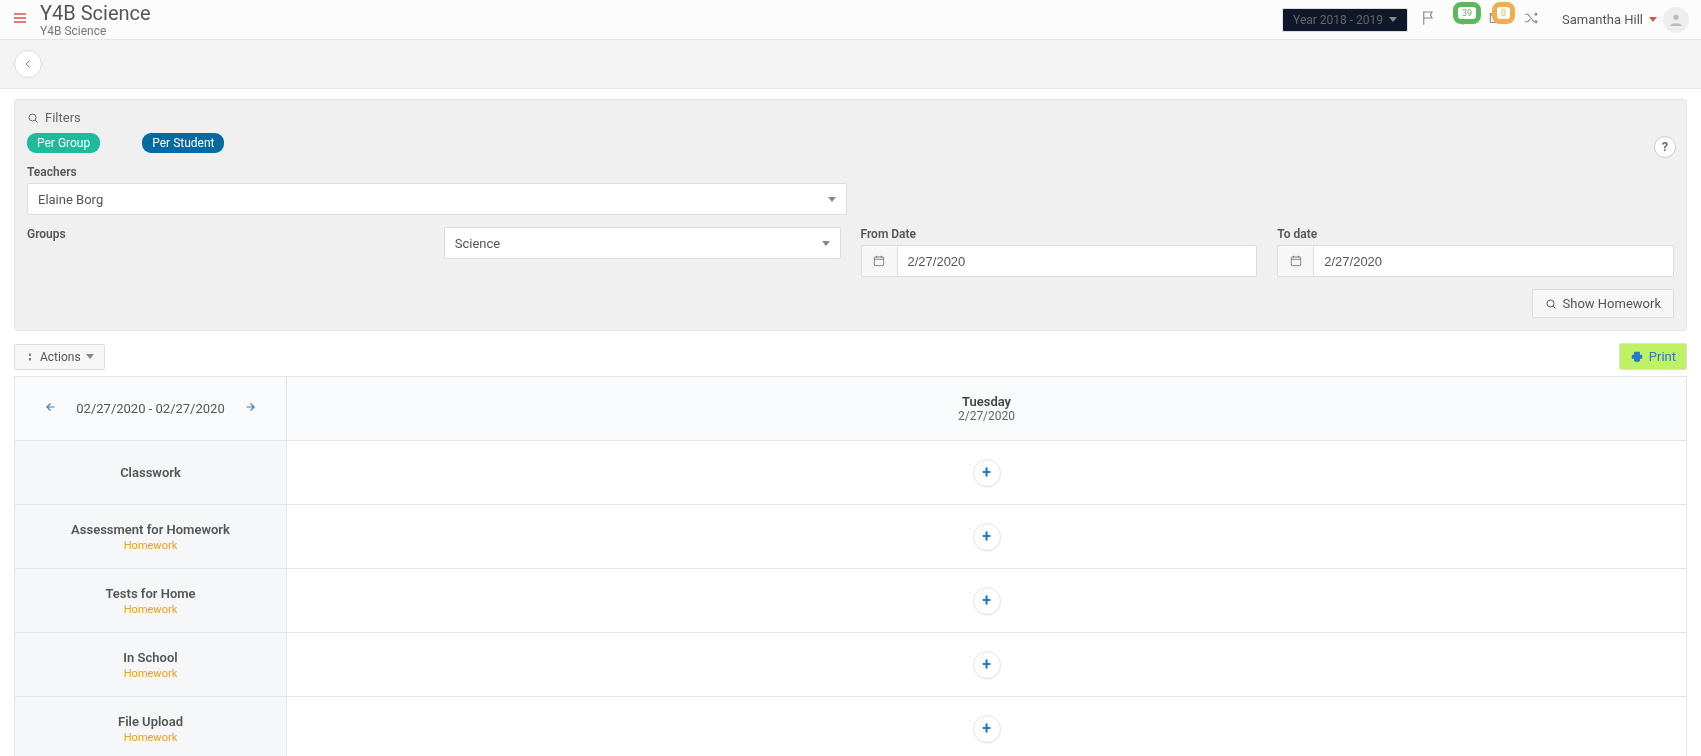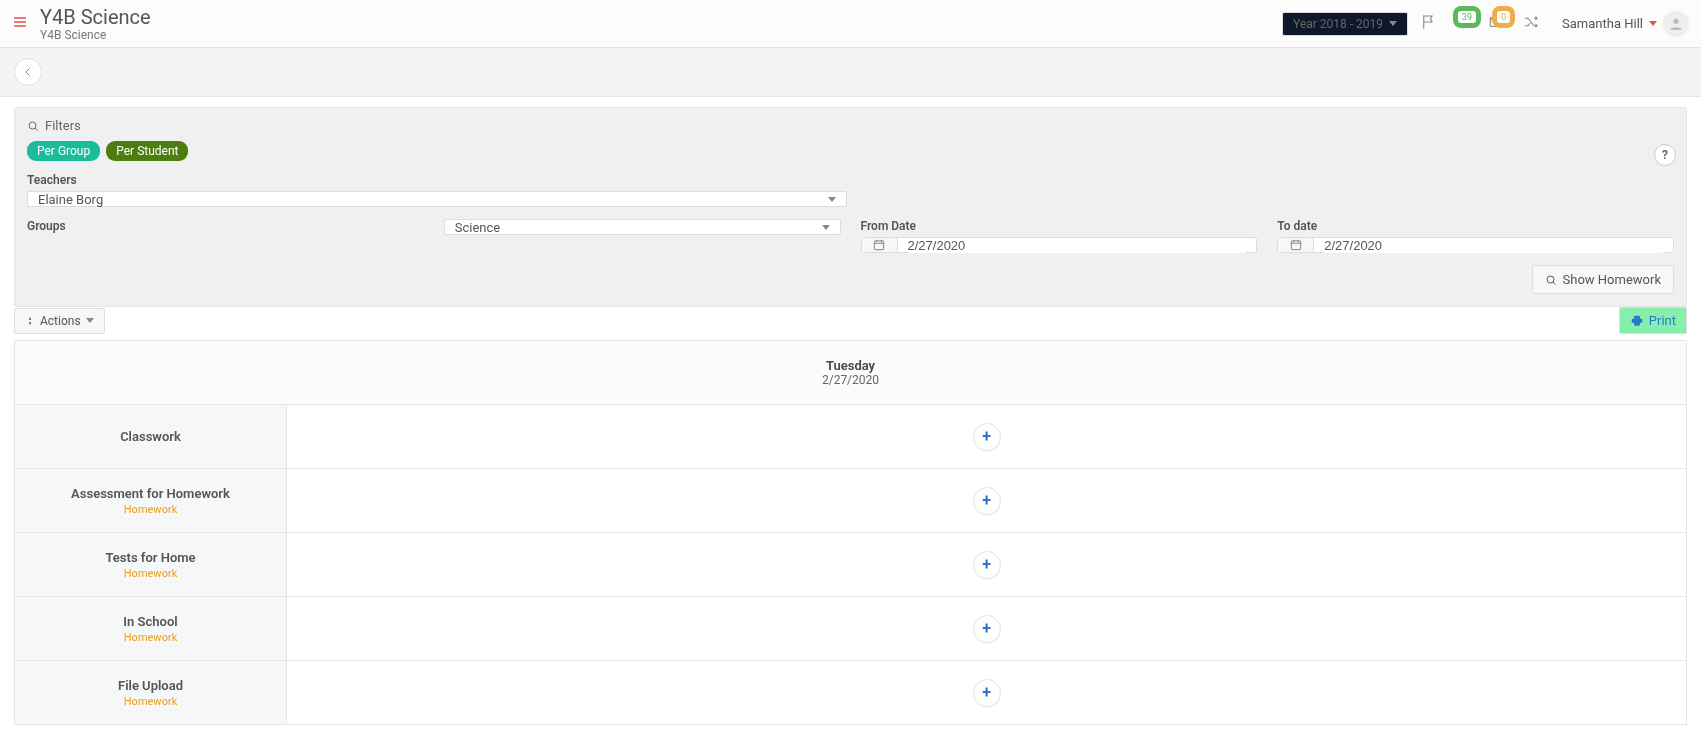--- a/index.html
+++ b/index.html
@@ -8,21 +8,21 @@
     font-size: 13px;
     color: #555;
     background: #fff;
     width: 1701px;
   }
 
   
   .top-header {
     display: flex;
     align-items: center;
-    height: 48px;
+    height: 40px;
     border-bottom: 1px solid #e5e5e5;
     padding: 0 12px;
     background: #fcfcfd;
   }
   .hamburger {
     color: #d9534f;
     font-size: 18px;
     margin-right: 12px;
     cursor: pointer;
   }
@@ -109,31 +109,31 @@
     width: 22px; height: 22px; border-radius: 50%;
     border: 1px solid #ccc; background: #fff; color: #666;
     display: flex; align-items: center; justify-content: center;
     font-size: 12px; font-weight: bold; cursor: pointer;
   }
   .pill-row { display: flex; gap: 6px; margin-bottom: 12px; }
   .pill {
     padding: 3px 10px; font-size: 12px; border-radius: 9px; cursor: pointer;
   }
   .pill.active { background: #1abc9c; color: #fff; }
-  .pill.inactive { background: #4d7c0f; color: #fff; }
+  .pill.inactive { background: #0369a1; color: #fff; margin-left: 36px; }
 
   .field-label { font-size: 12px; color: #555; margin-bottom: 4px; display: block; font-weight: 600; }
   .row { display: flex; gap: 20px; }
   .col { display: flex; flex-direction: column; }
   .teachers-col { width: 820px; margin-bottom: 12px; }
   .groups-col, .subjects-col, .fromdate-col, .todate-col { flex: 1; }
 
   .select-box, .text-input, .date-input-wrap {
     background: #fff; border: 1px solid #ddd; border-radius: 2px;
-    height: 16px; display: flex; align-items: center; padding: 0 10px;
+    height: 32px; display: flex; align-items: center; padding: 0 10px;
     font-size: 13px; color: #555; cursor: pointer; position: relative;
   }
   .select-box .caret {
     margin-left: auto;
     width: 0; height: 0; border-left: 4px solid transparent; border-right: 4px solid transparent; border-top: 5px solid #888;
   }
   .date-input-wrap { padding: 0; cursor: default; }
   .date-icon {
     width: 36px; height: 100%; border-right: 1px solid #ddd; background: #f7f7f7;
     display: flex; align-items: center; justify-content: center; color: #777;
@@ -145,31 +145,31 @@
   .show-hw-row { display: flex; justify-content: flex-end; margin-top: 12px; }
   .show-hw-btn {
     border: 1px solid #ddd; background: #f7f7f7; color: #555;
     padding: 6px 12px; font-size: 13px; border-radius: 2px; cursor: pointer;
     display: inline-flex; align-items: center; gap: 6px;
   }
   .show-hw-btn svg { width: 12px; height: 12px; stroke: #555; fill: none; stroke-width: 2; }
 
   
   .actions-row {
-    margin: 0 14px 0 14px;
+    margin: 12px 14px 0 14px;
     display: flex; align-items: center;
   }
   .actions-btn {
     border: 1px solid #ddd; background: #f7f7f7; color: #555;
     padding: 5px 10px; font-size: 12px; cursor: pointer; border-radius: 2px;
     display: inline-flex; align-items: center; gap: 5px;
   }
   .print-btn {
     margin-left: auto;
-    border: 1px solid #ddd; background: #86efac; color: #2a78c7;
+    border: 1px solid #ddd; background: #bef264; color: #2a78c7;
     padding: 5px 10px; font-size: 13px; cursor: pointer; border-radius: 2px;
     display: inline-flex; align-items: center; gap: 5px;
   }
   .print-btn svg { width: 14px; height: 14px; fill: #2a78c7; }
 
   
   .schedule {
     margin: 6px 14px 0 14px;
     border: 1px solid #e5e5e5;
     border-top: none;
@@ -343,20 +343,33 @@
   <div class="print-btn">
     <svg viewBox="0 0 24 24">
         <path d="M7 3h10v5H7zM5 8h14a2 2 0 0 1 2 2v5h-4v4H7v-4H3v-5a2 2 0 0 1 2-2zm3 8h8v4H8z"></path>
       </svg>
     <span>Print</span>
   </div>
 </div>
 
 <div class="schedule">
   <div class="schedule-row header-row">
+    <div class="left-cell">
+      <span class="nav-arrow">
+        <svg viewBox="0 0 24 24" width="14" height="14">
+            <path d="M18 12H6M11 6l-6 6 6 6" stroke="#3b7fc4" stroke-width="2" fill="none"></path>
+          </svg>
+      </span>
+      <span class="date-range">02/27/2020 - 02/27/2020</span>
+      <span class="nav-arrow">
+        <svg viewBox="0 0 24 24" width="14" height="14">
+            <path d="M6 12h12M13 6l6 6-6 6" stroke="#3b7fc4" stroke-width="2" fill="none"></path>
+          </svg>
+      </span>
+    </div>
     <div class="right-cell">
       <div class="day-name">Tuesday</div>
       <div class="day-date">2/27/2020</div>
     </div>
   </div>
 
   <div class="schedule-row">
     <div class="left-cell">
       <div class="category-title">Classwork</div>
     </div>

